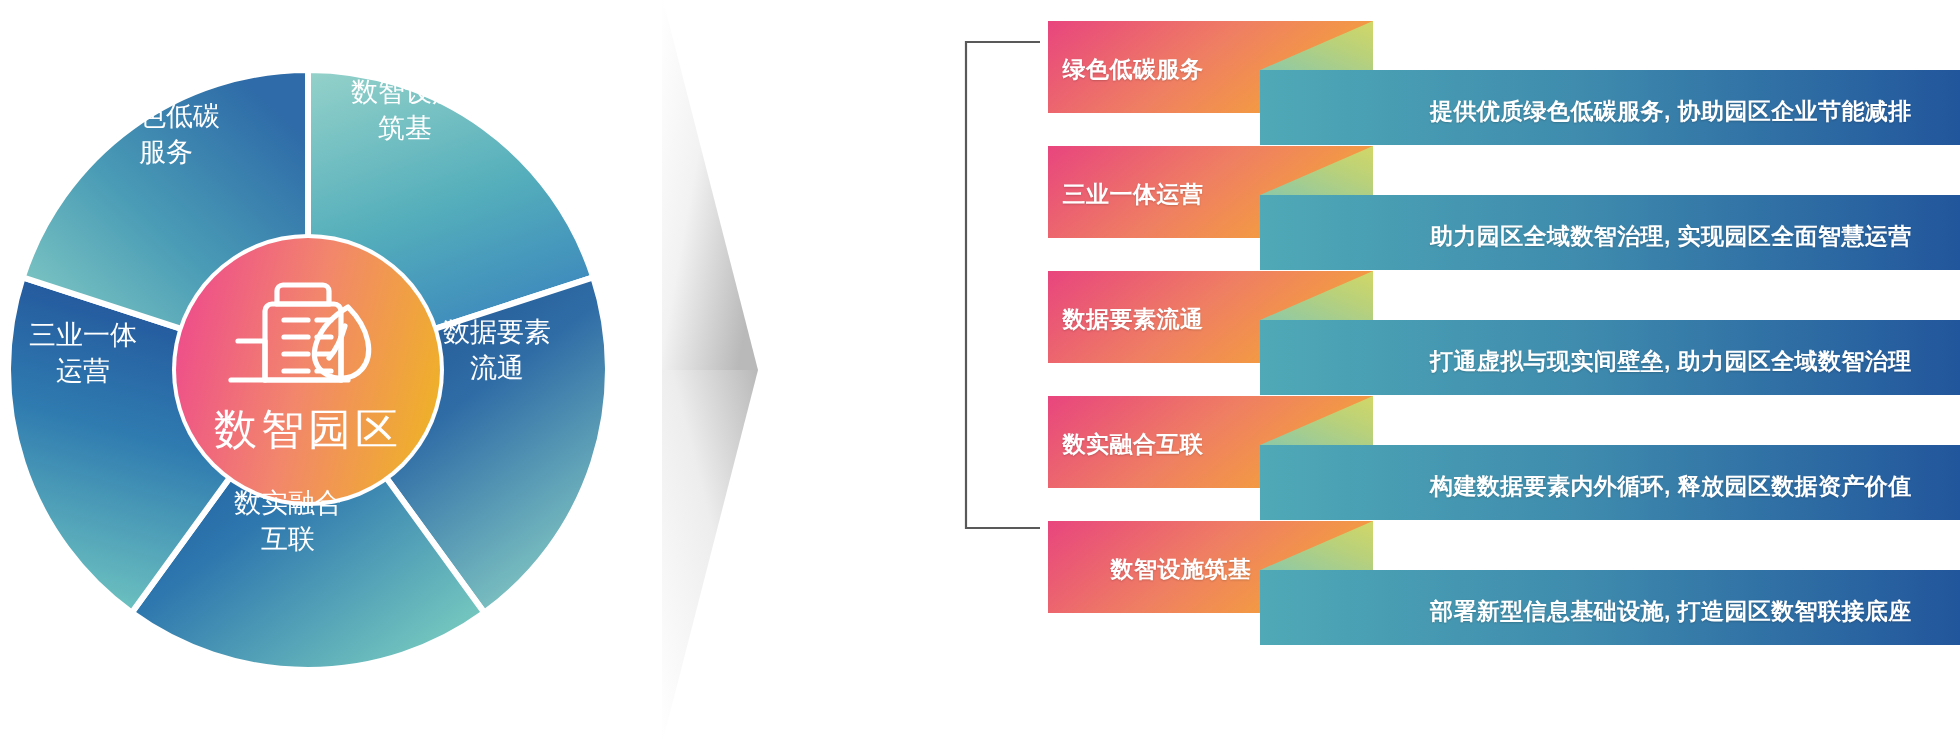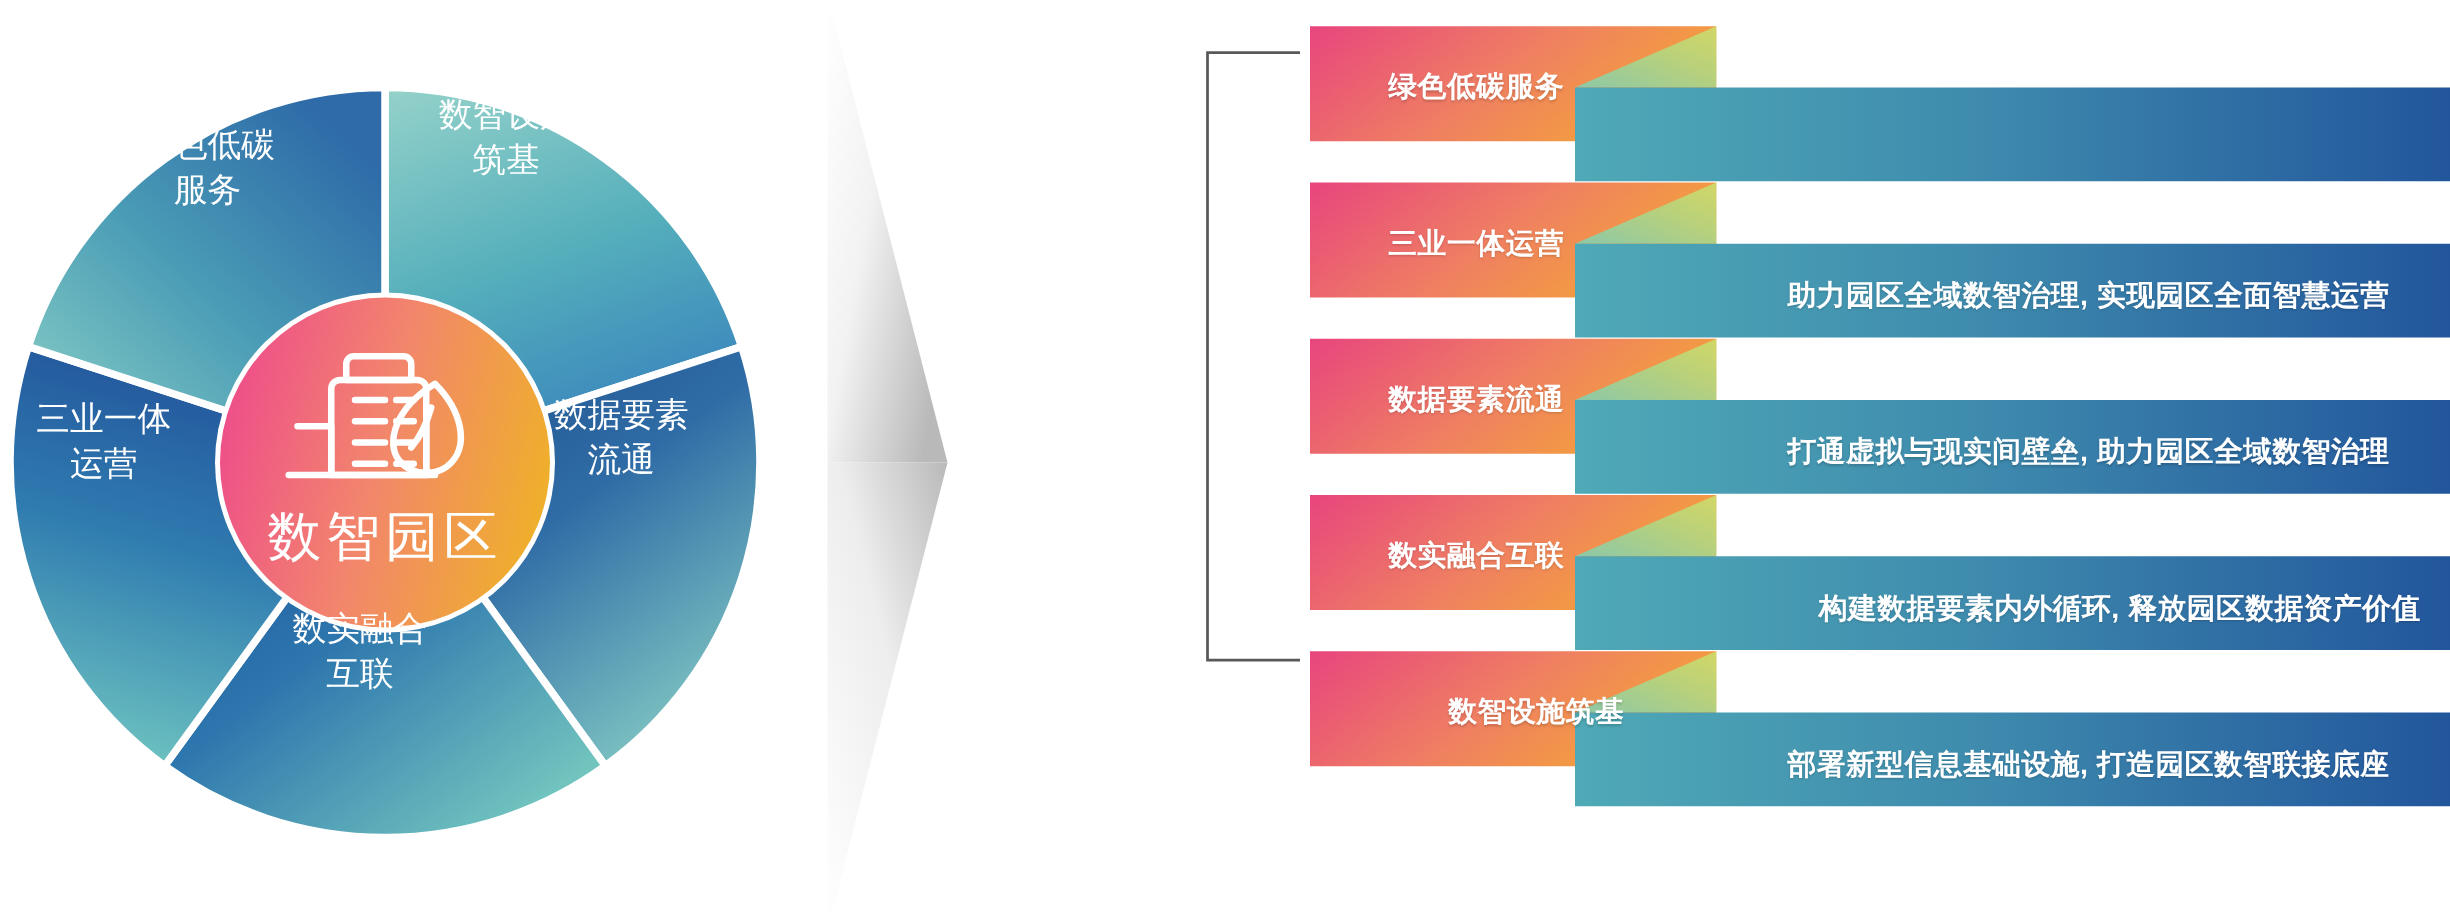--- a/index.html
+++ b/index.html
@@ -45,21 +45,20 @@
     position:absolute;
     left:18px;
     width:170px;
     text-align:center;
     color:#ffffff;
     font-size:23px;
     font-weight:bold;
     letter-spacing:0.5px;
     white-space:nowrap;
     text-shadow:0 1px 2px rgba(0,0,0,0.18);
-    margin-left:48px;
   }
   .row-desc{
     position:absolute;
     color:#ffffff;
     font-size:23px;
     font-weight:bold;
     white-space:nowrap;
     letter-spacing:0.4px;
     text-shadow:0 1px 2px rgba(0,0,0,0.18);
   }
@@ -203,20 +202,21 @@
             <stop offset="0%" stop-color="#4fa9b6"></stop>
             <stop offset="45%" stop-color="#3f8cae"></stop>
             <stop offset="100%" stop-color="#22569c"></stop>
           </linearGradient>
         </defs>
         <polygon points="18,7 343,7 343,99 18,99" fill="url(#tag1)"></polygon>
         <polygon points="343,7 343,56 230,56" fill="url(#wdg1)"></polygon>
         <polygon points="230,56 930,56 930,131 230,131" fill="url(#bar1)"></polygon>
       </svg>
       <div class="row-title" style="top:40px;">绿色低碳服务</div>
+      <div class="row-desc" style="left:400px;top:82px;">提供优质绿色低碳服务, 协助园区企业节能减排</div>
     </div>
 
     <div class="row" style="top:139px;">
       <svg class="row-svg" width="930" height="138" viewBox="0 0 930 138">
         <defs>
           <linearGradient id="tag2" x1="0" y1="0" x2="1" y2="0.35">
             <stop offset="0%" stop-color="#e8457e"></stop>
             <stop offset="55%" stop-color="#ef7f62"></stop>
             <stop offset="100%" stop-color="#f4a23a"></stop>
           </linearGradient>
@@ -283,21 +283,21 @@
             <stop offset="0%" stop-color="#4fa9b6"></stop>
             <stop offset="45%" stop-color="#3f8cae"></stop>
             <stop offset="100%" stop-color="#22569c"></stop>
           </linearGradient>
         </defs>
         <polygon points="18,7 343,7 343,99 18,99" fill="url(#tag4)"></polygon>
         <polygon points="343,7 343,56 230,56" fill="url(#wdg4)"></polygon>
         <polygon points="230,56 930,56 930,131 230,131" fill="url(#bar4)"></polygon>
       </svg>
       <div class="row-title" style="top:40px;">数实融合互联</div>
-      <div class="row-desc" style="left:400px;top:82px;margin-left:25px;">构建数据要素内外循环, 释放园区数据资产价值</div>
+      <div class="row-desc" style="left:400px;top:82px;">构建数据要素内外循环, 释放园区数据资产价值</div>
     </div>
 
     <div class="row" style="top:514px;">
       <svg class="row-svg" width="930" height="138" viewBox="0 0 930 138">
         <defs>
           <linearGradient id="tag5" x1="0" y1="0" x2="1" y2="0.35">
             <stop offset="0%" stop-color="#e8457e"></stop>
             <stop offset="55%" stop-color="#ef7f62"></stop>
             <stop offset="100%" stop-color="#f4a23a"></stop>
           </linearGradient>

